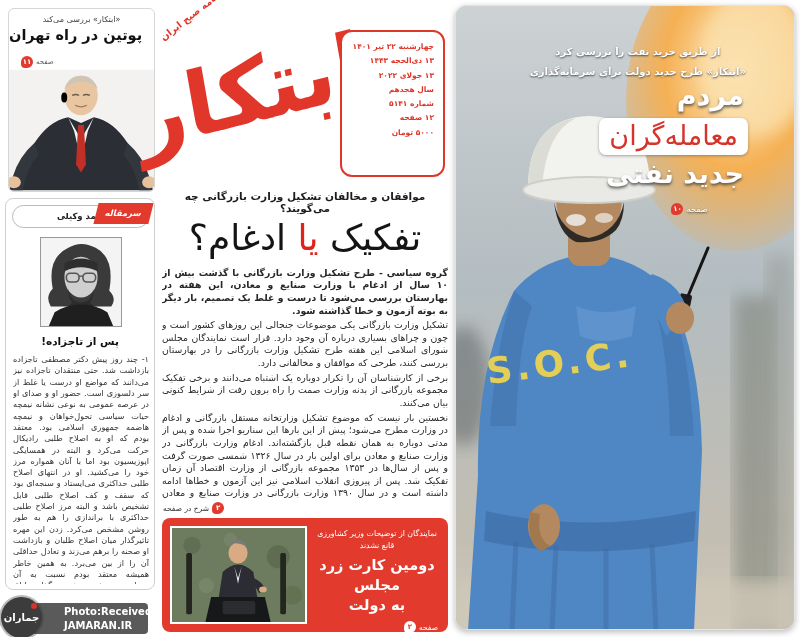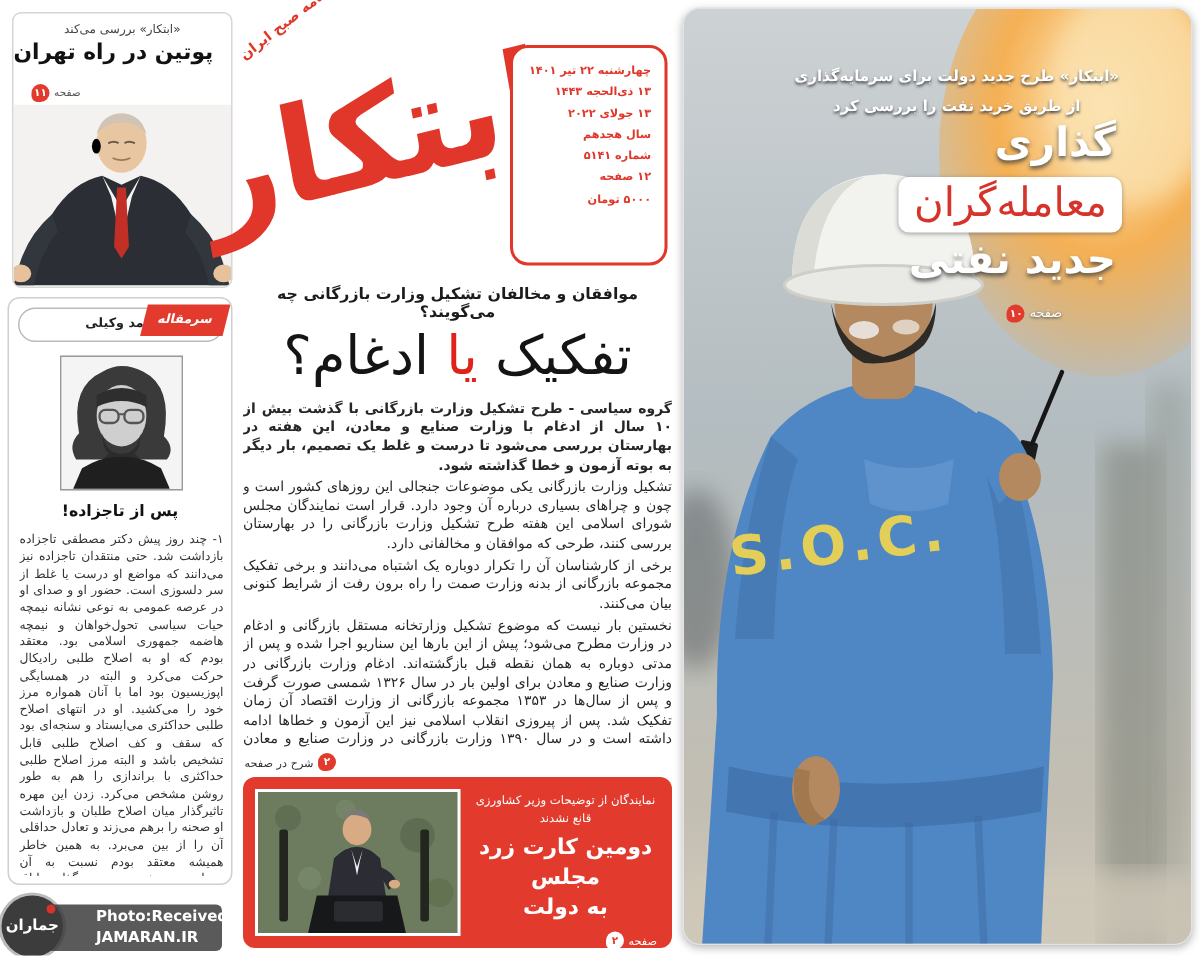--- a/index.html
+++ b/index.html
@@ -208,24 +208,24 @@
     <path d="M72,182 Q72,120 120,112 Q90,126 86,182 Z" fill="#dcdcd6"></path>
     <ellipse cx="133" cy="184" rx="66" ry="13" fill="#e9e9e5"></ellipse>
     <ellipse cx="133" cy="184" rx="66" ry="13" fill="none" stroke="#cfcfc8" stroke-width="2"></ellipse>
 
     <path d="M196,268 Q226,278 232,308 L210,330 Q198,300 184,288 Z" fill="#4f86c4"></path>
     <ellipse cx="224" cy="312" rx="14" ry="16" fill="#b5895f"></ellipse>
 
     <text x="32" y="378" font-size="36" font-weight="bold" fill="#e3cf57" letter-spacing="4" transform="rotate(-7 32 378)" font-family="DejaVu Sans, sans-serif">S.O.C.</text>
   </svg>
   <div class="oil-kicker">
+    <div>از طریق خرید نفت را بررسی کرد</div>
     <div>«ابتکار» طرح جدید دولت برای سرمایه‌گذاری</div>
-    <div>از طریق خرید نفت را بررسی کرد</div>
-  </div>
-  <div class="oil-h1">گذاری</div>
+  </div>
+  <div class="oil-h1">مردم</div>
   <div class="oil-h2">معامله‌گران</div>
   <div class="oil-h3">جدید نفتی</div>
   <div class="oil-pagerow">
     <span class="lbl">صفحه</span>
     <span class="badge-red">۱۰</span>
   </div>
 </div>
 
 <div class="abs editorial">
   <div class="ed-header">

